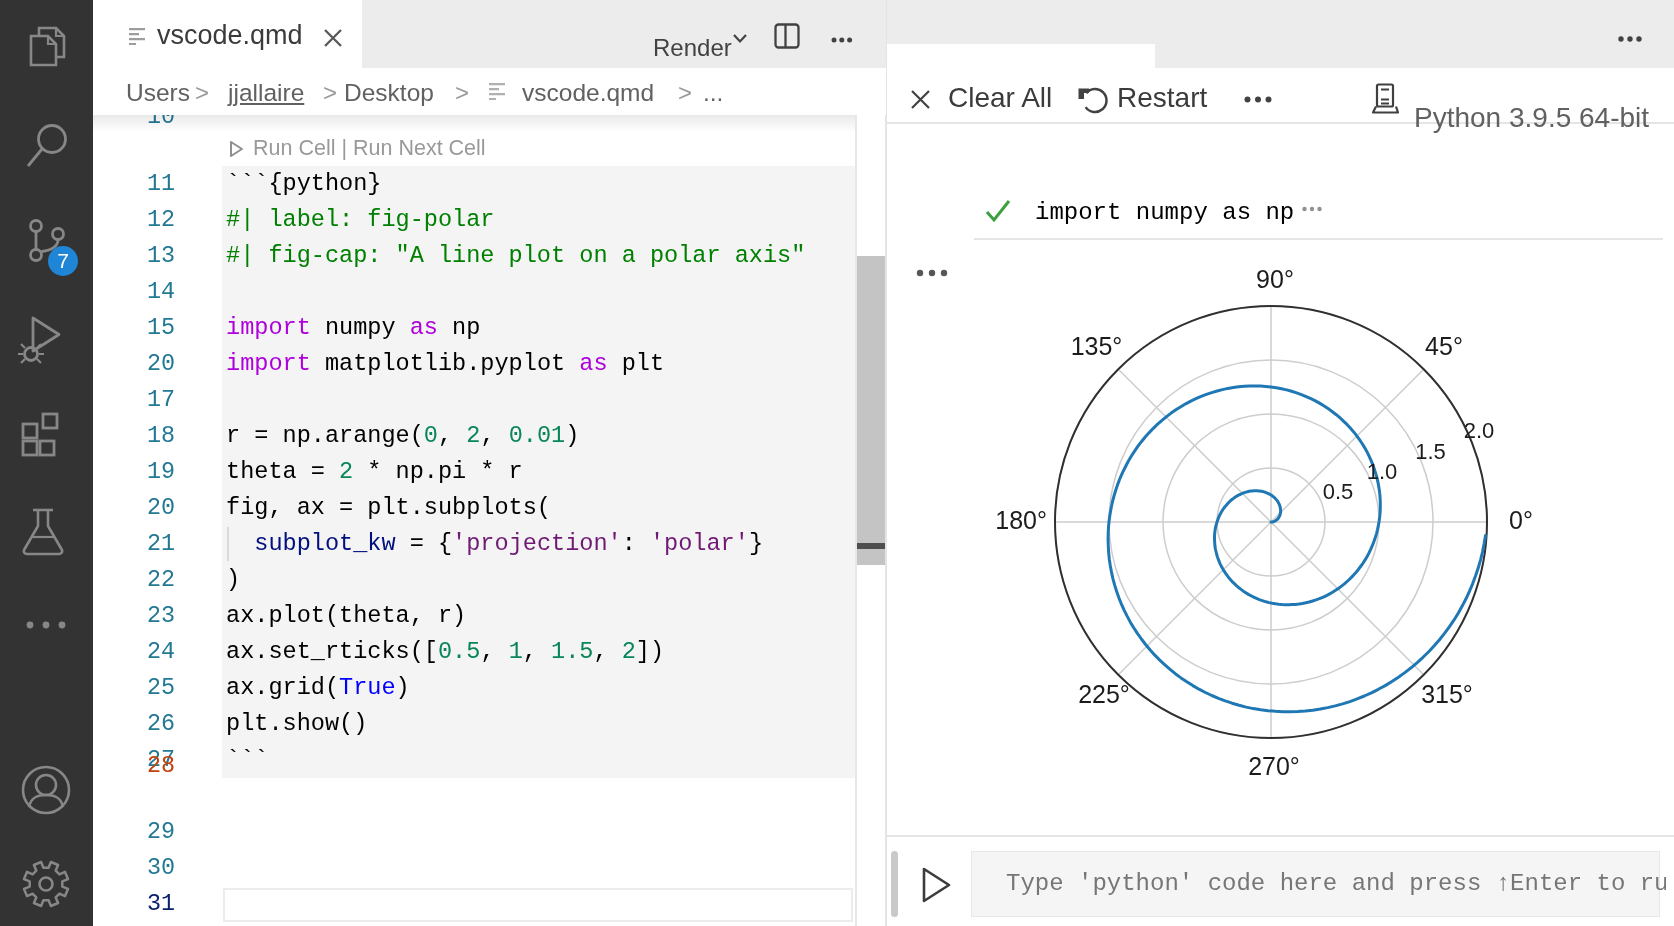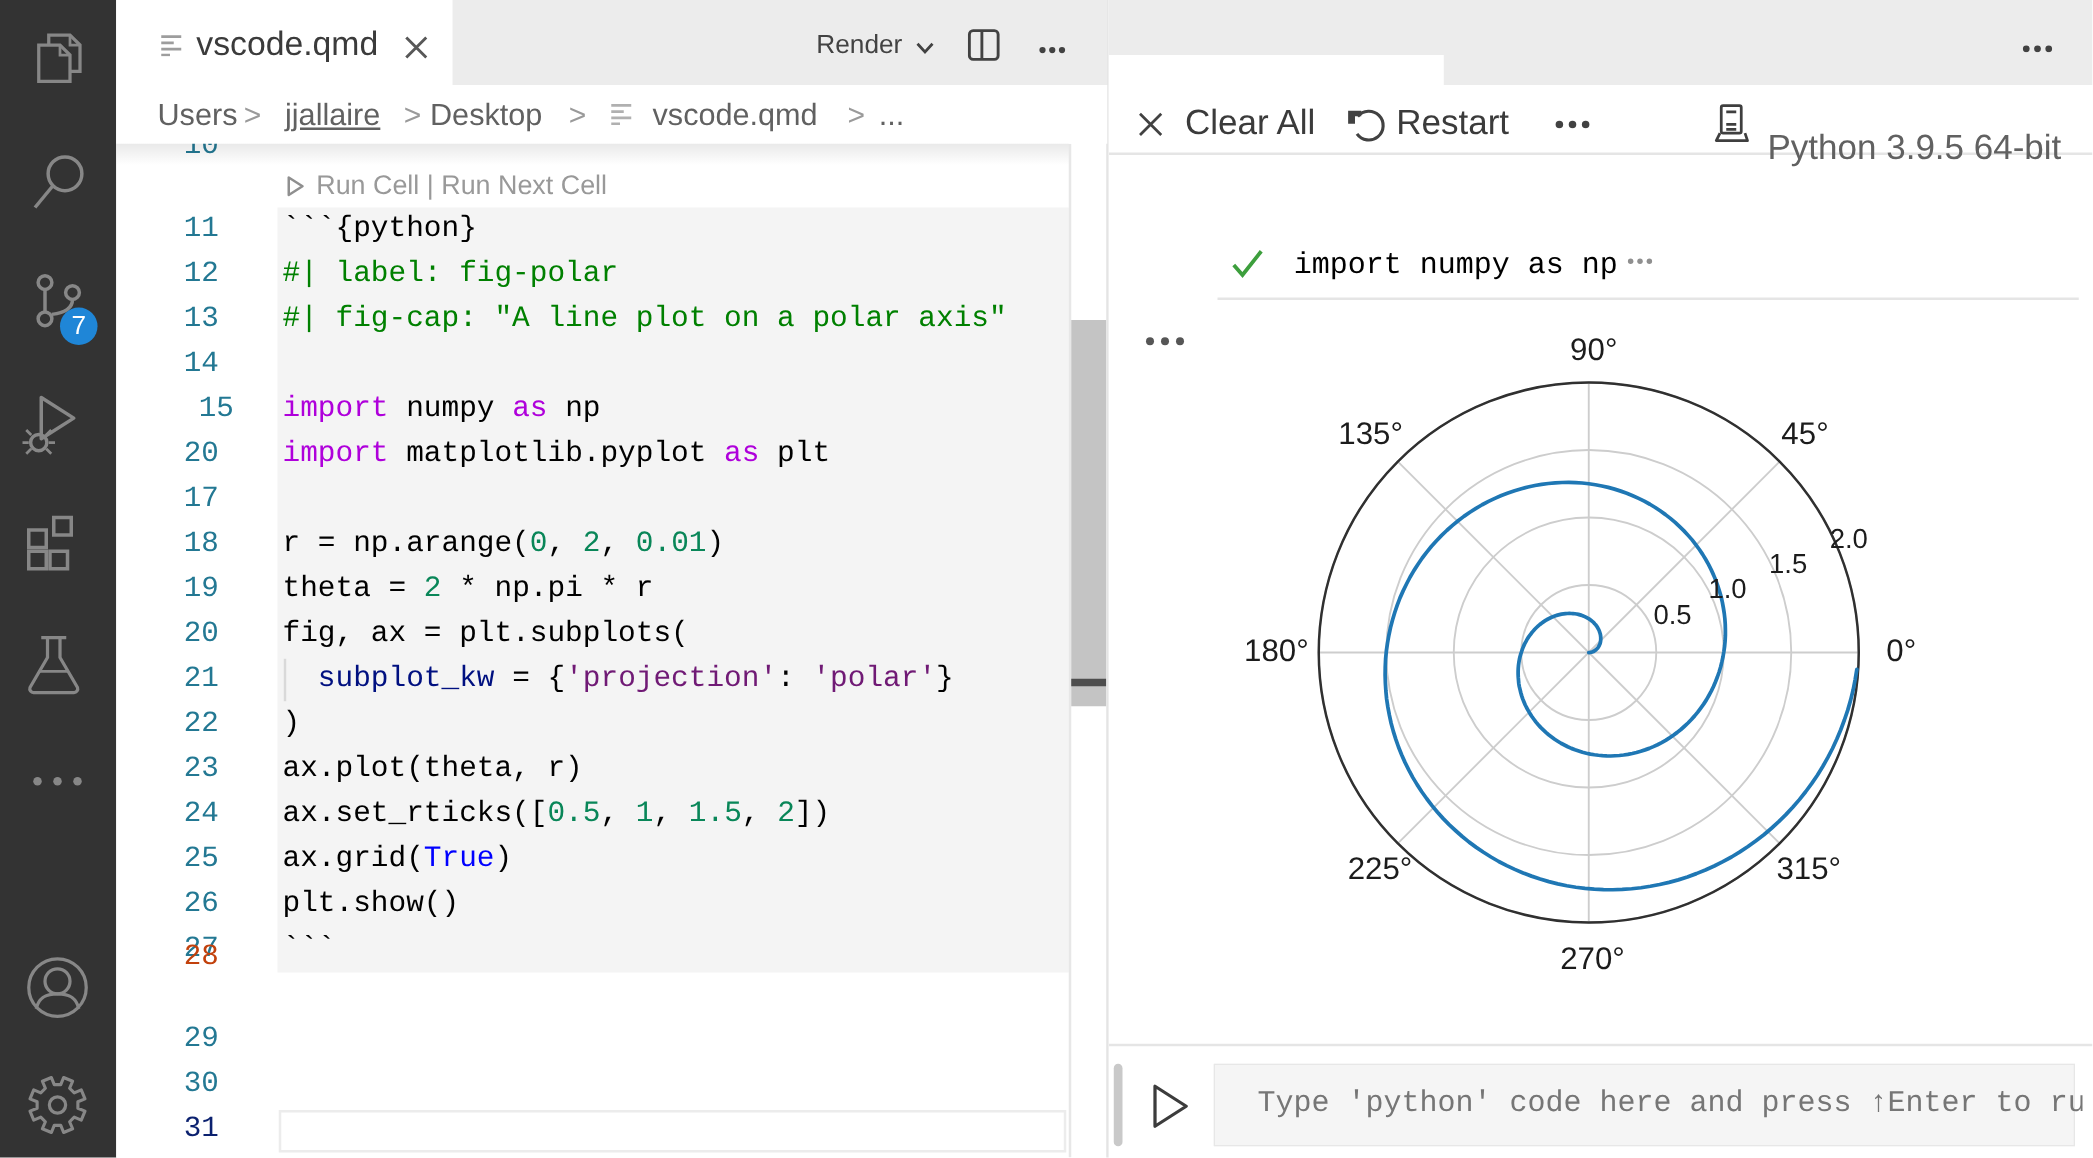--- a/index.html
+++ b/index.html
@@ -87,21 +87,21 @@
   <path d="M29 43 c2 -10 9 -12 17 -12 c8 0 15 2 17 12"></path>
 </svg>
 <svg style="top:858px" width="93" height="52" viewBox="-46 -26 93 52" fill="none" stroke="#878787">
   <path d="M22.0 4.9 L19.0 12.1 L13.4 9.7 L9.7 13.4 L12.1 19.0 L4.9 22.0 L2.6 16.3 L-2.6 16.3 L-4.9 22.0 L-12.1 19.0 L-9.7 13.4 L-13.4 9.7 L-19.0 12.1 L-22.0 4.9 L-16.3 2.6 L-16.3 -2.6 L-22.0 -4.9 L-19.0 -12.1 L-13.4 -9.7 L-9.7 -13.4 L-12.1 -19.0 L-4.9 -22.0 L-2.6 -16.3 L2.6 -16.3 L4.9 -22.0 L12.1 -19.0 L9.7 -13.4 L13.4 -9.7 L19.0 -12.1 L22.0 -4.9 L16.3 -2.6 L16.3 2.6 Z" stroke-width="2.5" stroke-linejoin="round"></path>
   <circle cx="0" cy="0" r="6.5" stroke-width="2.6"></circle>
 </svg>
 <div class="abs" style="left:48px;top:246px;width:30px;height:30px;border-radius:50%;background:#1f86d7;color:#fff;font-size:21px;text-align:center;line-height:30px;">7</div>
 </div>
 <div id="editor">
   <div id="tabs">
-    <div style="position:absolute;left:560px;top:0;height:68px;line-height:72px;font-size:21px;color:#424242;">Render</div>
+    <div style="position:absolute;left:560px;top:12px;height:68px;line-height:72px;font-size:24px;color:#424242;">Render</div>
     <svg class="abs" style="left:639px;top:33px" width="16" height="11" viewBox="0 0 16 11" fill="none" stroke="#424242" stroke-width="2.2">
         <path d="M2 2 l6 6.5 6 -6.5"></path>
       </svg>
     <svg class="abs" style="left:681px;top:23px" width="26" height="26" viewBox="0 0 26 26" fill="none" stroke="#424242" stroke-width="2.3">
         <rect x="1.5" y="1.5" width="23" height="23" rx="3"></rect>
         <path d="M11.5 1.5 v23"></path>
       </svg>
     <svg class="abs" style="left:738px;top:36.5px" width="22" height="6" viewBox="0 0 22 6" fill="#424242">
         <circle cx="3" cy="3" r="2.5"></circle>
         <circle cx="10.8" cy="3" r="2.5"></circle>
@@ -139,21 +139,21 @@
       </svg>
 <div class="abs" style="left:160px;top:130px;height:36px;line-height:36px;font-size:21.5px;color:#999999;white-space:pre">Run Cell | Run Next Cell</div>
 <div class="ln" style="left:0;top:99px;color:#237893">10</div>
 <div class="ln" style="left:0;top:166px;color:#237893">11</div>
 <div class="cl" style="left:133px;top:166px">```{python}</div>
 <div class="ln" style="left:0;top:202px;color:#237893">12</div>
 <div class="cl" style="left:133px;top:202px"><span class="grn">#| label: fig-polar</span></div>
 <div class="ln" style="left:0;top:238px;color:#237893">13</div>
 <div class="cl" style="left:133px;top:238px"><span class="grn">#| fig-cap: "A line plot on a polar axis"</span></div>
 <div class="ln" style="left:0;top:274px;color:#237893">14</div>
-<div class="ln" style="left:12px;top:310px;color:#237893">15</div>
+<div class="ln" style="left:0;top:310px;color:#237893">15</div>
 <div class="cl" style="left:133px;top:310px"><span class="pur">import</span> numpy <span class="pur">as</span> np</div>
 <div class="ln" style="left:0;top:346px;color:#237893">20</div>
 <div class="cl" style="left:133px;top:346px"><span class="pur">import</span> matplotlib.pyplot <span class="pur">as</span> plt</div>
 <div class="ln" style="left:0;top:382px;color:#237893">17</div>
 <div class="ln" style="left:0;top:418px;color:#237893">18</div>
 <div class="cl" style="left:133px;top:418px">r = np.arange(<span class="num">0</span>, <span class="num">2</span>, <span class="num">0.01</span>)</div>
 <div class="ln" style="left:0;top:454px;color:#237893">19</div>
 <div class="cl" style="left:133px;top:454px">theta = <span class="num">2</span> * np.pi * r</div>
 <div class="ln" style="left:0;top:490px;color:#237893">20</div>
 <div class="cl" style="left:133px;top:490px">fig, ax = plt.subplots(</div>

